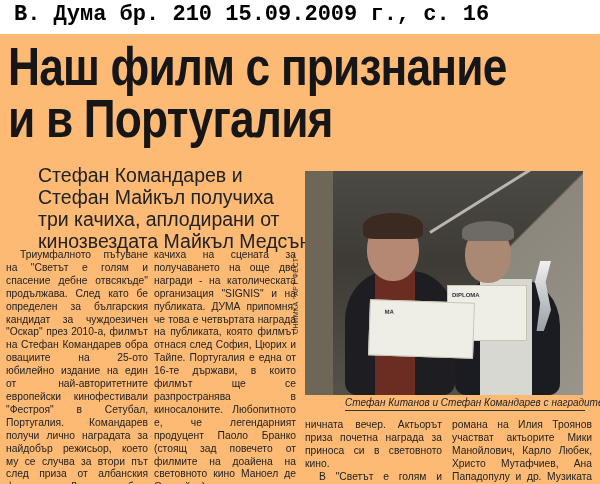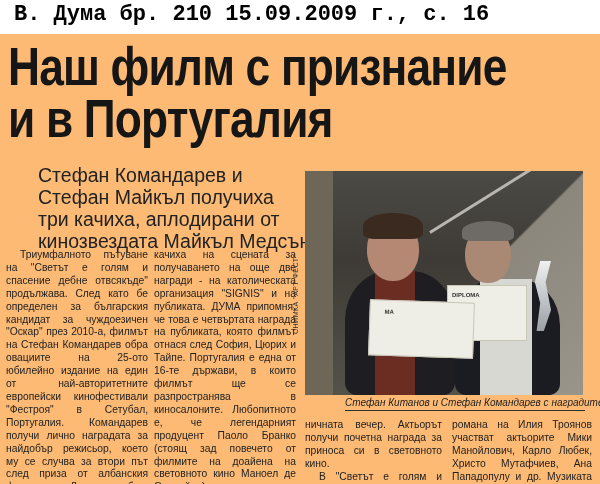--- a/index.html
+++ b/index.html
@@ -126,21 +126,21 @@
       <span class="dip-label" style="left:14px;top:8px">MA</span>
     </div>
     <div class="trophy"></div>
   </div>
 
   <div class="photo-credit">СНИМКА "АРТ ФЕСТ"</div>
 
   <div class="caption">Стефан Китанов и Стефан Командарев с наградите</div>
 
   <div class="col col3">
-    <p style="text-indent:0">ничната вечер. Актьорът получи почетна награда за приноса си в световното кино.</p>
+    <p style="text-indent:0">ничната вечер. Актьорът приза почетна награда за приноса си в световното кино.</p>
     <p>В "Светът е голям и спасение дебне отвсякъде" по</p>
   </div>
 
   <div class="col col4">
     <p style="text-indent:0">романа на Илия Троянов участват актьорите Мики Манойлович, Карло Любек, Христо Мутафчиев, Ана Пападопулу и др. Музиката е на Стефан Вълдобрев.</p>
   </div>
 
 </div>
 
 </body></html>

